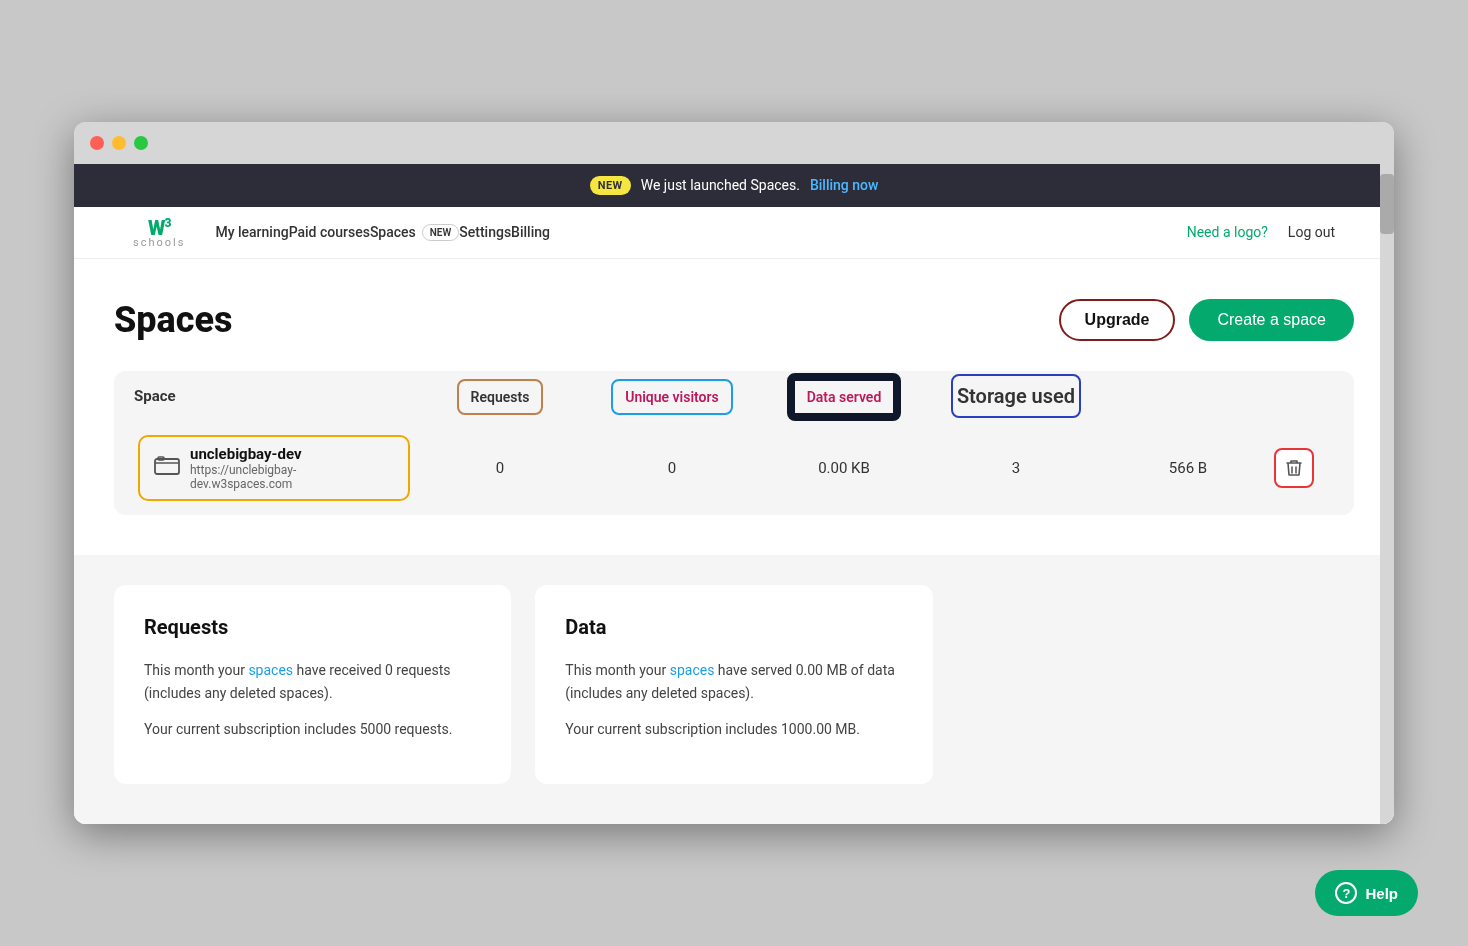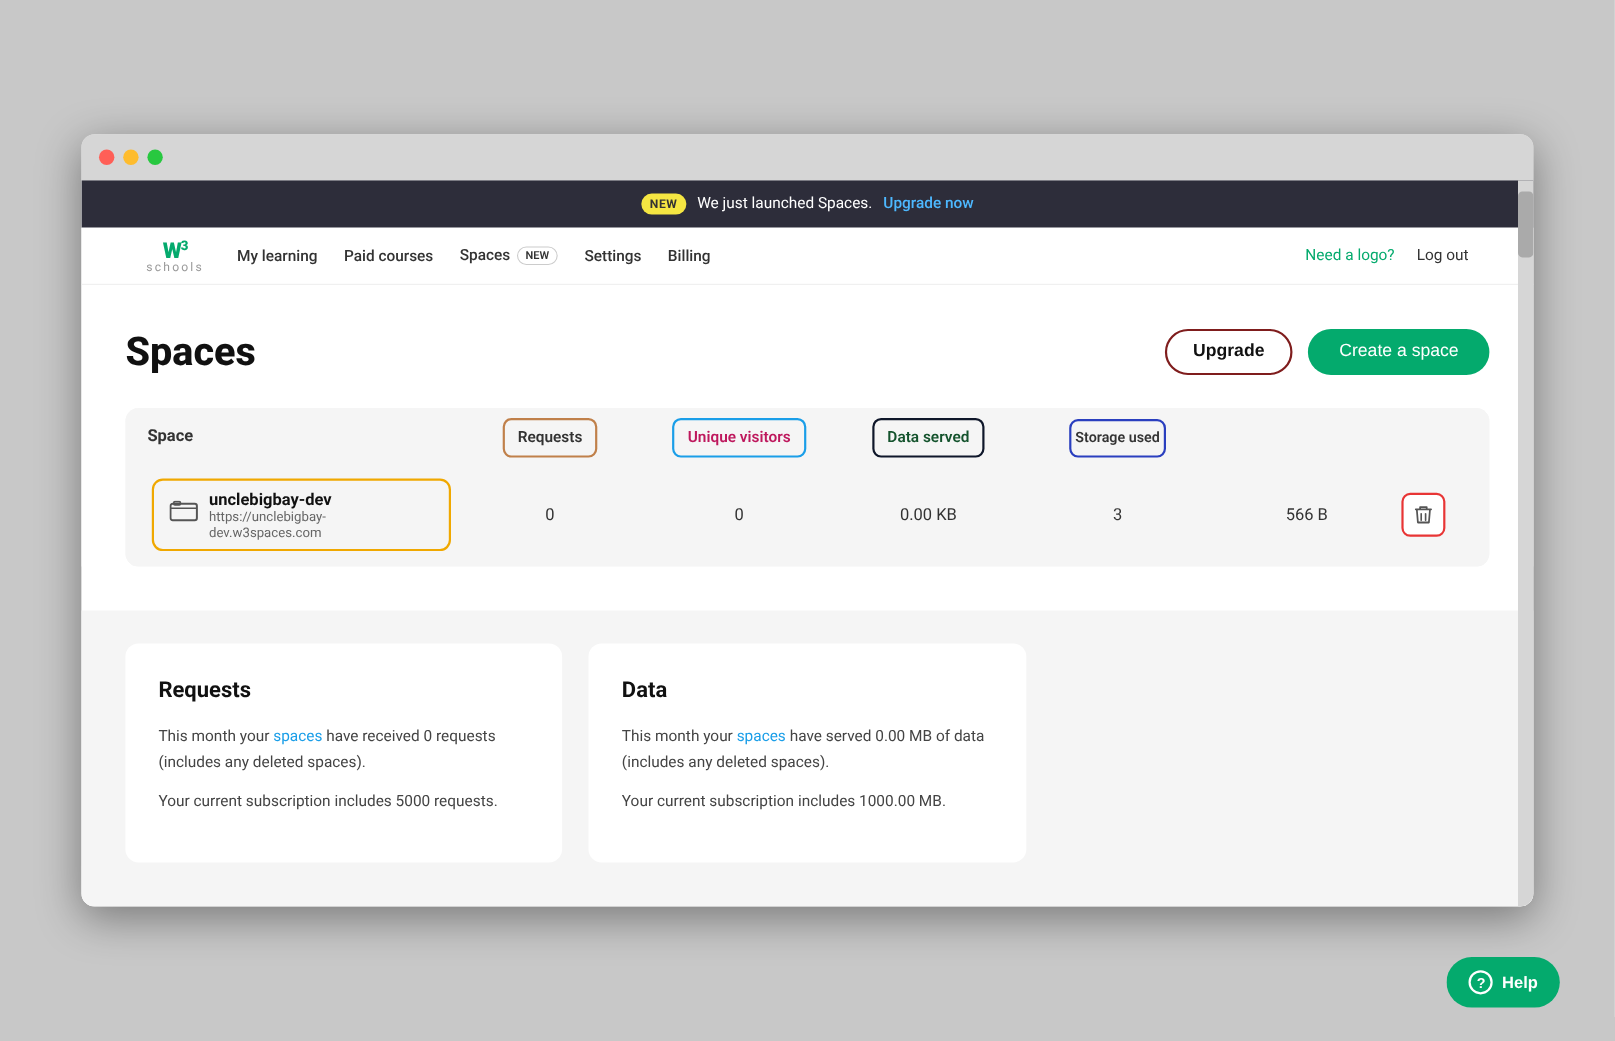--- a/index.html
+++ b/index.html
@@ -65,22 +65,21 @@
     .nav-bar {
       background: #fff;
       border-bottom: 1px solid #eee;
       padding: 10px 59px;
       display: flex;
       align-items: center;
       gap: 30px;
     }
     .nav-links {
       display: flex;
-      align-items: flex-end;
-      gap: 24px;
+      align-items: center;
       flex: 1;
     }
     .nav-link {
       color: #333;
       text-decoration: none;
       font-size: 14px;
       font-weight: 500;
     }
     .spaces-nav {
       display: flex;
@@ -186,42 +185,42 @@
     .th-unique {
       border: 2px solid #1a9ee8;
       border-radius: 8px;
       font-weight: 600;
       font-size: 14px;
       color: #be185d;
       padding: 8px 12px;
       margin: 8px 4px;
     }
     .th-data {
-      border: 2px solid #0f172a;
+      border: 8px solid #0f172a;
       border-radius: 8px;
       font-weight: 600;
       font-size: 14px;
-      color: #14532d;
+      color: #be185d;
       padding: 8px 12px;
       margin: 8px 4px;
     }
     .th-files {
       border: 2px solid #2eaa6d;
       border-radius: 8px;
       font-weight: 600;
       font-size: 14px;
       color: #333;
       padding: 8px 12px;
       margin: 8px 4px;
     }
     .th-storage {
       border: 2px solid #2a3fbf;
       border-radius: 8px;
       font-weight: 600;
-      font-size: 13px;
+      font-size: 20px;
       color: #333;
       padding: 8px 4px;
       margin: 8px 4px;
     }
     .table-row {
       display: grid;
       grid-template-columns: 280px 1fr 1fr 1fr 1fr 1fr 60px;
       align-items: center;
       padding: 0 20px;
       background: #f5f5f5;
@@ -374,21 +373,21 @@
     <div class="traffic-light tl-red"></div>
     <div class="traffic-light tl-yellow"></div>
     <div class="traffic-light tl-green"></div>
   </div>
 
   <div class="browser-content">
 
     <div class="announcement-bar">
       <span class="new-badge">NEW</span>
       <span>We just launched Spaces.</span>
-      <a class="explore-link">Upgrade now</a>
+      <a class="explore-link">Billing now</a>
     </div>
 
     <div class="nav-bar">
       <div class="w3-logo-wrapper">
         <span class="w3-top">W<sup>3</sup></span>
         <span class="w3-bottom">schools</span>
       </div>
       <div class="nav-links">
         <a class="nav-link">My learning</a>
         <a class="nav-link">Paid courses</a>

